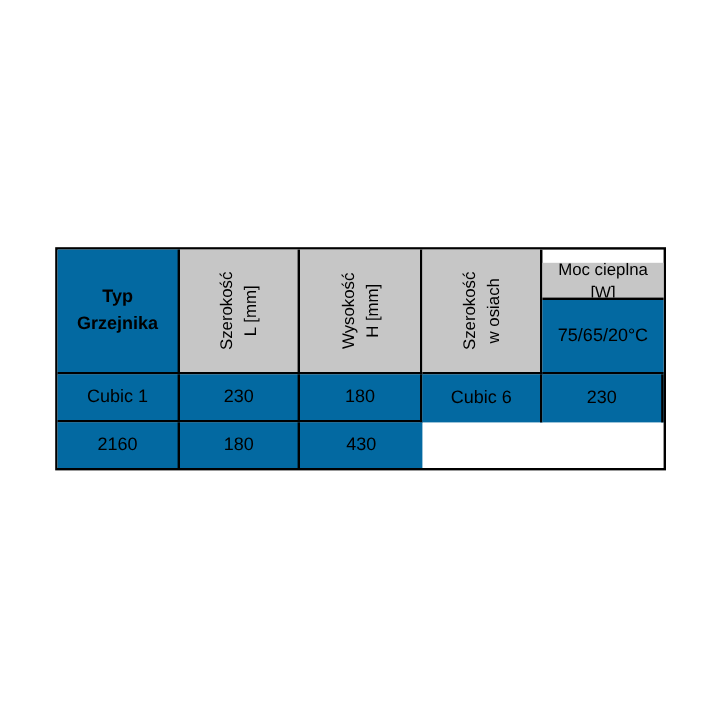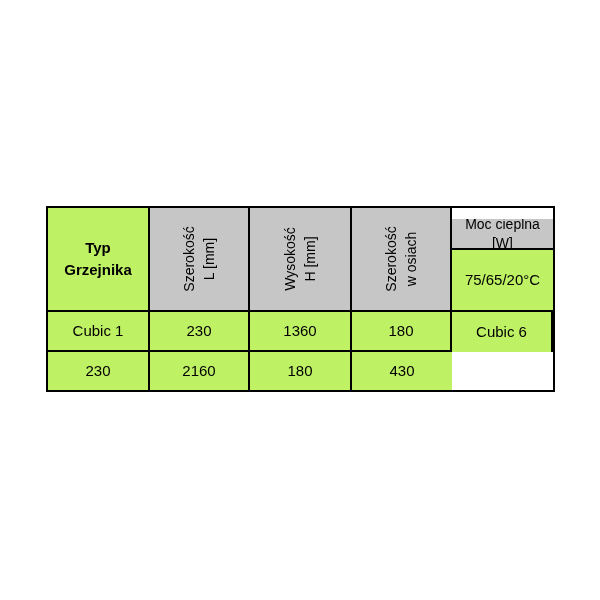--- a/index.html
+++ b/index.html
@@ -32,21 +32,21 @@
     box-sizing: border-box;
     display: flex;
     align-items: center;
     justify-content: center;
     text-align: center;
     overflow: hidden;
     border-right: 2px solid #000000;
     border-bottom: 2px solid #000000;
     font-size: 15px;
     line-height: 20px;
-    background: #bef264;
+    background: #0369a1;
   }
   .last-col { border-right: none; }
   .last-row { border-bottom: none; }
   .gray { background: #c6c6c6; }
   .span2 { grid-row: span 2; }
   .corner {
     font-weight: bold;
     font-size: 15px;
     line-height: 22px;
   }
@@ -109,23 +109,20 @@
       <span>75/65/20°C</span>
     </div>
 
     <div class="cell">
       <span>Cubic 1</span>
     </div>
     <div class="cell">
       <span>230</span>
     </div>
     <div class="cell">
-      <span>1360</span>
-    </div>
-    <div class="cell">
       <span>180</span>
     </div>
 
     <div class="cell last-row">
       <span>Cubic 6</span>
     </div>
     <div class="cell last-row">
       <span>230</span>
     </div>
     <div class="cell last-row">

